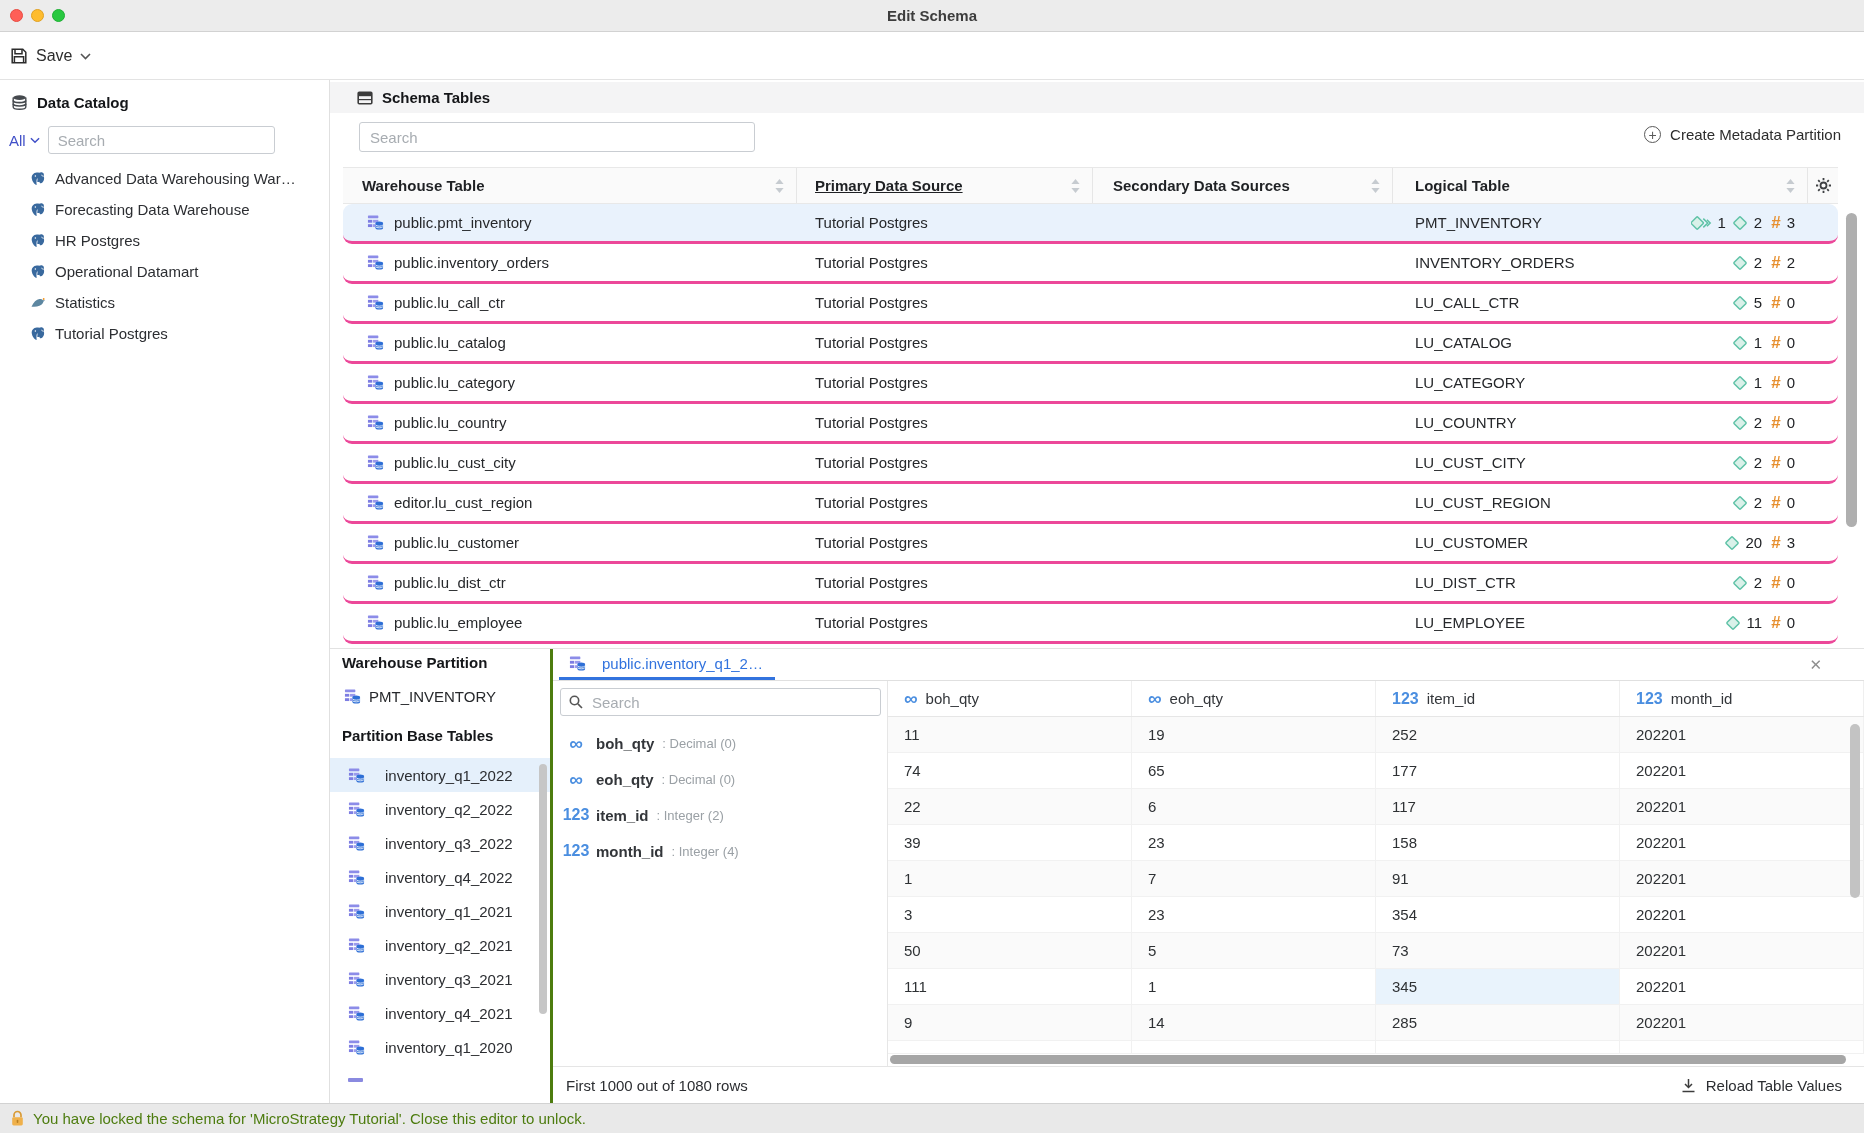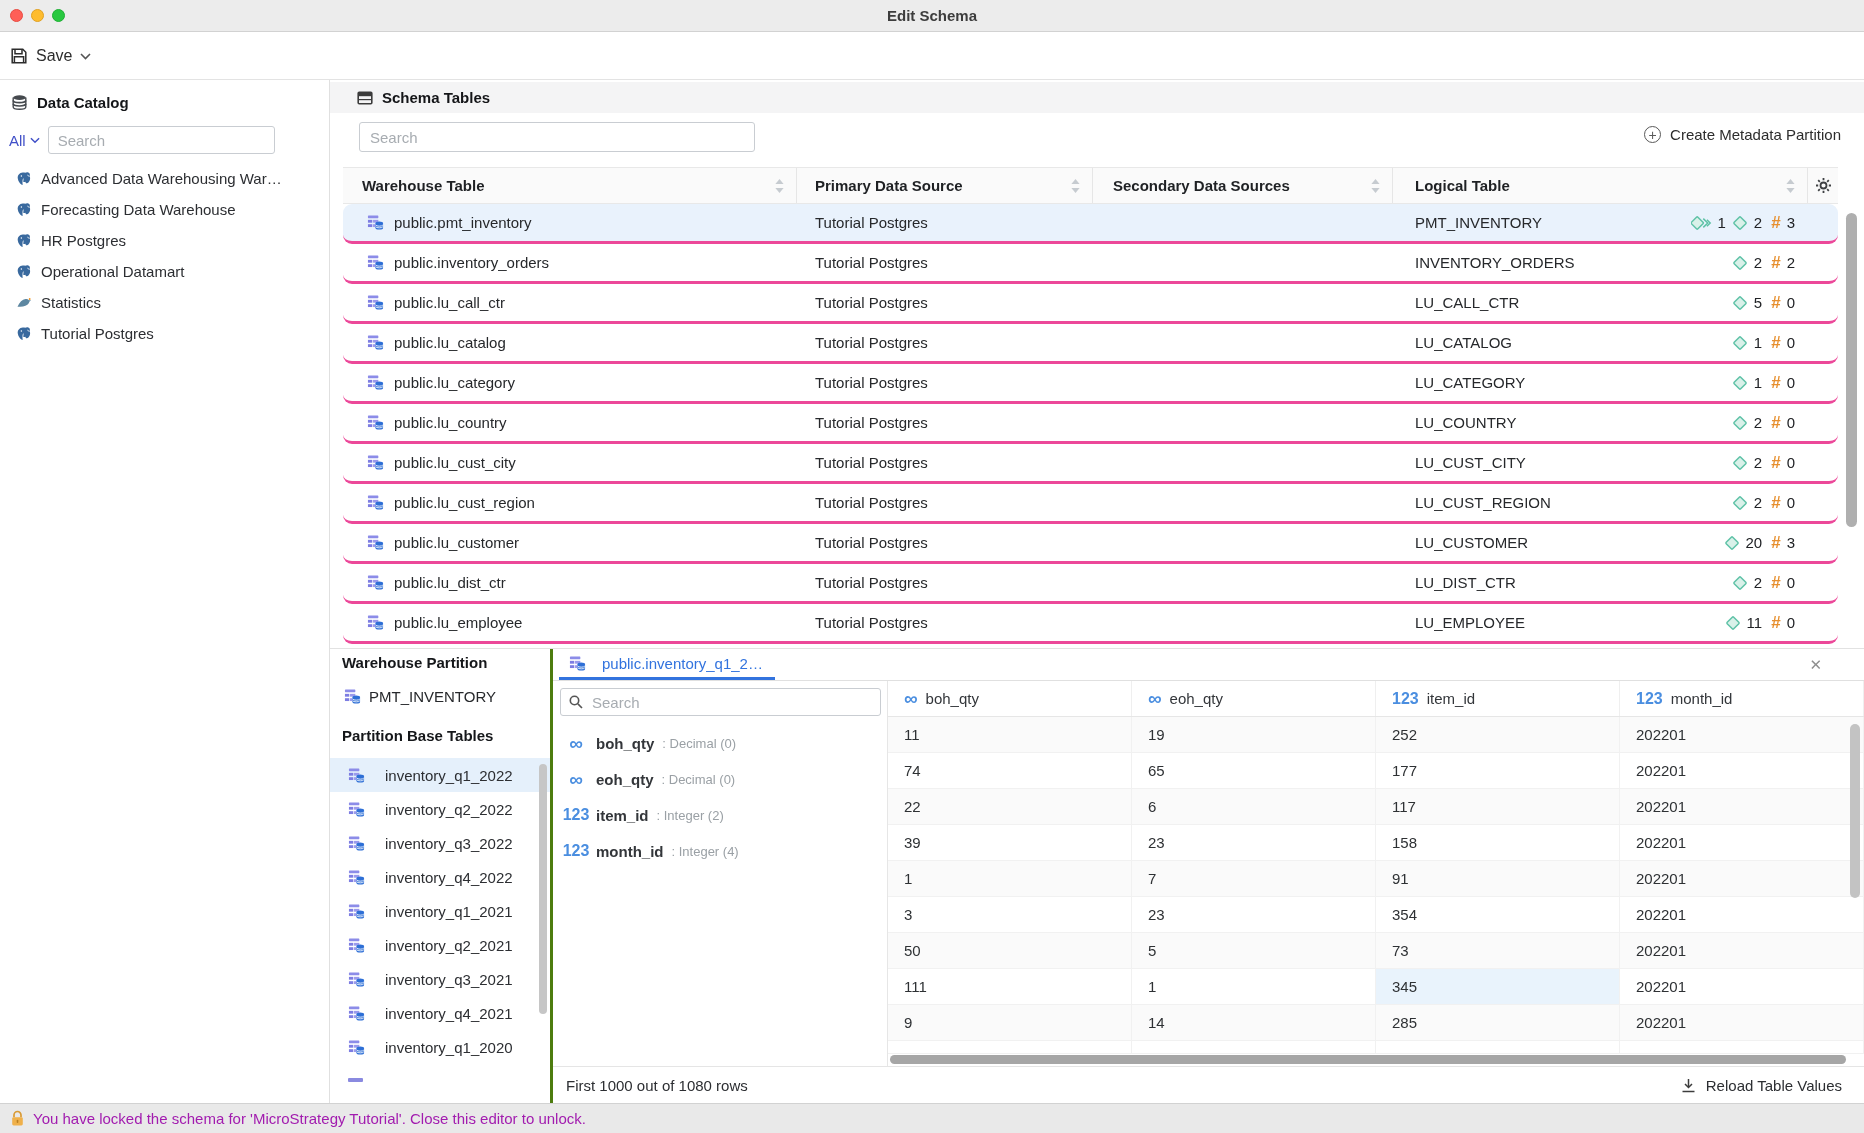--- a/index.html
+++ b/index.html
@@ -25,35 +25,35 @@
   input { font-family:"Liberation Sans", sans-serif; }
   input::placeholder { color:#a7acb1; }
 
   
   .sidebar { position:absolute; left:0; top:80px; width:330px; bottom:30px; background:#fff; border-right:1px solid #e0e0e0; }
   .sb-header { display:flex; align-items:center; gap:9px; padding:12px 0 0 11px; height:32px; font-weight:bold; font-size:15px; color:#15171a; }
   .sb-filter { display:flex; align-items:center; margin:14px 0 0 9px; }
   .all-dd { color:#4150c8; display:flex; align-items:center; gap:4px; margin-right:8px; cursor:default; }
   .sb-filter input { width:227px; height:28px; border:1px solid #c9cdd2; border-radius:3px; padding:0 9px; font-size:15px; color:#333; }
   .cat-list { margin-top:9px; }
-  .cat-item { display:flex; align-items:center; gap:9px; height:31px; padding-left:16px; font-size:15px; color:#2c2e32; cursor:default; }
+  .cat-item { display:flex; align-items:center; gap:9px; height:31px; padding-left:30px; font-size:15px; color:#2c2e32; cursor:default; }
 
   
   .main-top { position:absolute; left:330px; top:80px; right:0; height:568px; }
   .band { margin-top:2px; height:31px; background:#f4f4f5; display:flex; align-items:center; gap:9px; padding-left:27px; font-weight:bold; font-size:15px; color:#141518; }
   .toolrow { position:relative; height:54px; }
   .toolrow input { position:absolute; left:29px; top:9px; width:396px; height:30px; border:1px solid #c9cdd2; border-radius:3px; padding:0 10px; font-size:15px; color:#333; }
   .create-btn { position:absolute; right:23px; top:13px; display:flex; align-items:center; gap:9px; font-size:15px; color:#2d2d2d; cursor:default; }
   .plus-circle { width:17px; height:17px; border:1.5px solid #595959; border-radius:50%; color:#595959; display:flex; align-items:center; justify-content:center; font-size:14px; line-height:1; }
 
   .st-table { margin-left:13px; width:1495px; }
   .st-header, .st-row { display:grid; grid-template-columns:454px 296px 300px 415px 30px; }
   .st-header { height:37px; background:#fafafa; border-top:1px solid #e8e8e8; border-bottom:1px solid #e8e8e8; }
   .st-h { position:relative; display:flex; align-items:center; font-weight:bold; font-size:15px; color:#1f2124; border-right:1px solid #e6e6e6; cursor:default; }
-  .st-h.h1 { padding-left:19px; } .st-h.h2 { padding-left:18px; } .st-h.h3 { padding-left:20px; } .st-h.h4 { padding-left:22px; }
+  .st-h.h1 { padding-left:19px; } .st-h.h2 { padding-left:18px;text-decoration:underline; } .st-h.h3 { padding-left:20px; } .st-h.h4 { padding-left:22px; }
   .st-h.gear-col { border-right:none; justify-content:center; padding:0; }
   .sort { position:absolute; right:12px; top:50%; transform:translateY(-50%); }
   .st-row { height:40px; border-bottom:3px solid #ec4899; background:#fff; cursor:default;border-radius:9px; }
   .st-row.selected { background:#e9f2fc; }
   .st-c { display:flex; align-items:center; font-size:15px; color:#26282b; min-width:0; }
   .st-c.c1 { padding-left:24px; gap:10px; }
   .st-c.c2 { padding-left:18px; }
   .st-c.c4 { padding-left:22px; padding-right:13px; }
   .badges { margin-left:auto; display:flex; align-items:center; gap:6px; }
   .badges .num { color:#212326; }
@@ -99,21 +99,21 @@
   .g-cell.hl { background:#e9f3fc; }
   .partial-row { height:13px; }
   .hscroll { position:absolute; left:2px; right:8px; bottom:2px; height:9px; }
   .hthumb { width:99%; height:9px; background:#a6a6a6; border-radius:5px; }
   .gv-thumb { position:absolute; right:4px; top:43px; width:10px; height:174px; background:#c3c3c3; border-radius:5px; }
 
   .pv-footer { height:37px; border-top:1px solid #e5e5e5; display:flex; align-items:center; padding:0 22px 0 13px; font-size:15px; color:#2c2e32; background:#fff; flex:none; }
   .reload { margin-left:auto; display:flex; align-items:flex-start; gap:9px; cursor:default; }
 
   
-  .statusbar { position:absolute; left:0; right:0; bottom:0; height:30px; background:#e9e9e9; border-top:1px solid #d2d2d2; display:flex; align-items:center; gap:8px; padding-left:10px; font-size:15px; color:#a21caf; }
+  .statusbar { position:absolute; left:0; right:0; bottom:0; height:30px; background:#e9e9e9; border-top:1px solid #d2d2d2; display:flex; align-items:center; gap:8px; padding-left:10px; font-size:15px; color:#4d7c0f; }
 </style>
 </head>
 <body>
 
 <div class="app">
 
   <div class="titlebar">
     <div class="traffic">
       <span class="tl red"></span>
       <span class="tl yellow"></span>
@@ -573,21 +573,21 @@
                   <rect x="6.4" y="6.2" width="5.6" height="3" fill="#9a9aec"></rect>
                   <rect x="1" y="10.8" width="4.6" height="3" fill="#7d7de2"></rect>
                   <rect x="6.4" y="10.8" width="3" height="3" fill="#9a9aec"></rect>
                   <ellipse cx="13" cy="9.6" rx="4" ry="1.7" fill="#2e6fd6"></ellipse>
                   <rect x="9" y="9.6" width="8" height="5.2" fill="#2e6fd6"></rect>
                   <ellipse cx="13" cy="14.8" rx="4" ry="1.7" fill="#2e6fd6"></ellipse>
                   <path d="M9.2 11.7a4 1.7 0 0 0 7.6 0" stroke="#fff" stroke-width="0.9" fill="none"></path>
                   <path d="M9.2 13.5a4 1.7 0 0 0 7.6 0" stroke="#fff" stroke-width="0.9" fill="none"></path>
                 </svg>
               </span>
-              <span>public.lu_cust_region</span>
+              <span>editor.lu_cust_region</span>
             </div>
             <div class="st-c c2">
               <span>Tutorial Postgres</span>
             </div>
             <div class="st-c c3"></div>
             <div class="st-c c4">
               <span class="lt-name">LU_CUST_REGION</span>
               <div class="badges">
                 <span class="icn">
                   <svg width="16" height="16" viewBox="0 0 16 16">

